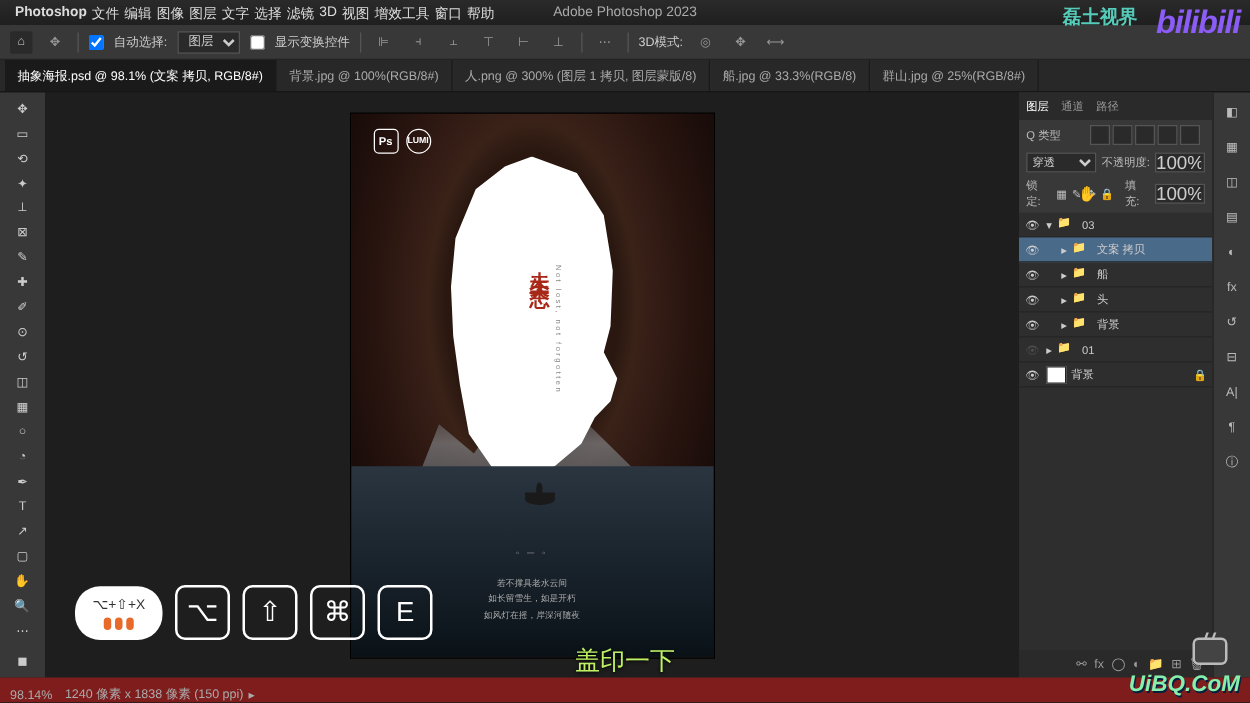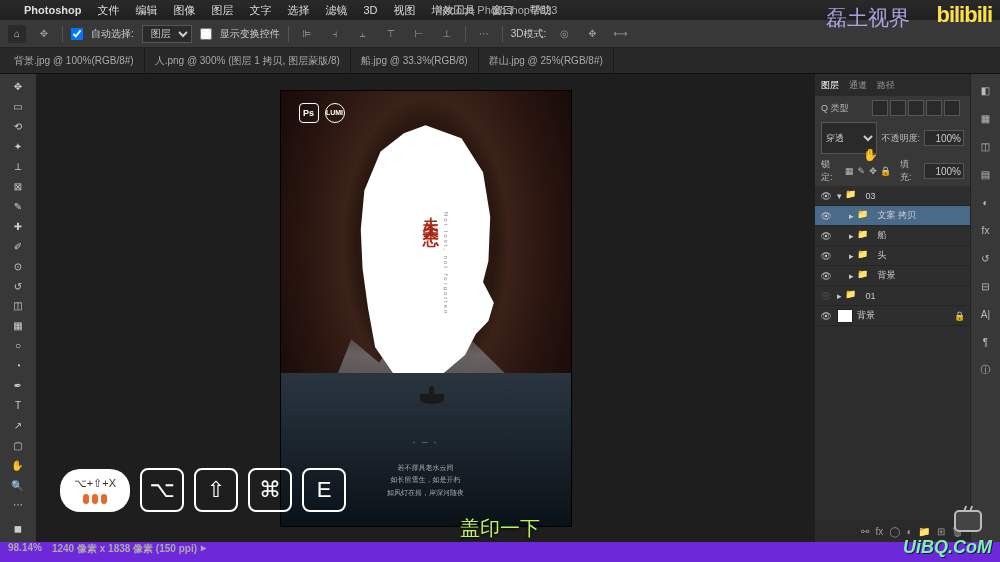--- a/index.html
+++ b/index.html
@@ -1,18 +1,18 @@
 <!DOCTYPE html>
 <html><head>
 <meta charset="utf-8">
 <style>
 * { margin: 0; padding: 0; box-sizing: border-box; font-family: -apple-system, "Helvetica Neue", Arial, sans-serif; }
 body { width: 1000px; height: 562px; background: #1a1a1a; color: #ccc; font-size: 10px; overflow: hidden; position: relative; }
 
-.mac-menubar { height: 20px; background: linear-gradient(#2a2a2a,#1f1f1f); display: flex; align-items: center; padding: 0 8px; gap: 16px; font-size: 11px; color: #ddd; }
+.mac-menubar { height: 20px; background: linear-gradient(#2a2a2a,#1f1f1f); display: flex; align-items: center; padding: 0 8px; gap: 4px; font-size: 11px; color: #ddd; }
 .mac-menubar .apple { font-size: 13px; }
 .mac-menubar .app-name { font-weight: 600; }
 .title-center { position: absolute; left: 50%; transform: translateX(-50%); color: #aaa; font-size: 11px; }
 
 .options-bar { height: 28px; background: #383838; display: flex; align-items: center; padding: 0 8px; gap: 8px; font-size: 10px; color: #ccc; border-bottom: 1px solid #222; }
 .options-bar .home-icon { width: 18px; height: 18px; background: #2a2a2a; border-radius: 2px; display:flex; align-items:center; justify-content:center; }
 .options-bar .sep { width:1px; height:16px; background:#555; }
 .options-bar select, .options-bar .field { background:#2a2a2a; border:1px solid #555; color:#ccc; font-size:10px; padding:1px 4px; height:18px; }
 .options-bar .cb { width:12px; height:12px; }
 .options-bar .iconbtn { width:20px; height:20px; display:flex; align-items:center; justify-content:center; color:#999; }
@@ -38,51 +38,51 @@
 .ps-badge .b2 { border-radius:50%; font-size:7px; }
 .v-text { position:absolute; top:26%; left:48%; writing-mode: vertical-rl; color:#a82818; font-size:16px; font-weight:600; letter-spacing:4px; }
 .v-text-small { position:absolute; top:28%; left:56%; writing-mode: vertical-rl; color:#888; font-size:6px; letter-spacing:2px; }
 .poem { position:absolute; bottom:6%; left:0; right:0; text-align:center; color:#aaa; font-size:7px; line-height:1.8; }
 .dots-divider { position:absolute; bottom:18%; left:50%; transform:translateX(-50%); color:#888; font-size:8px; letter-spacing:2px; }
 
 .panels-right { width: 155px; background: #383838; display: flex; flex-direction: column; }
 .panel-tabs { height: 22px; background: #2a2a2a; display: flex; align-items: center; padding: 0 6px; gap: 10px; font-size: 9px; color: #999; }
 .panel-tabs span.active { color: #fff; }
 .panel-row { display: flex; align-items: center; padding: 2px 6px; gap: 4px; font-size: 9px; color: #bbb; }
-.panel-row .mini-select { background:#2a2a2a; border:1px solid #555; color:#ccc; font-size:9px; height:32px; flex:1; }
-.panel-row .mini-field { background:#2a2a2a; border:1px solid #555; color:#ccc; font-size:10px; height:16px; width:40px; text-align:right; padding-right:2px; }
+.panel-row .mini-select { background:#2a2a2a; border:1px solid #555; color:#ccc; font-size:9px; height:16px; flex:1; }
+.panel-row .mini-field { background:#2a2a2a; border:1px solid #555; color:#ccc; font-size:15px; height:16px; width:40px; text-align:right; padding-right:2px; }
 .layers-toolbar { display:flex; gap:2px; padding:2px 4px; }
 .layers-toolbar .lt { width:16px; height:16px; border:1px solid #555; background:#2a2a2a; }
 .layers-list { flex:1; background:#2e2e2e; overflow:auto; font-size:9px; }
 .layer { display:flex; align-items:center; height:20px; padding:0 4px; gap:4px; border-bottom:1px solid #252525; cursor:pointer; }
 .layer.selected { background:#4a6a8a; }
 .layer .eye { width:14px; text-align:center; color:#ccc; }
 .layer .thumb { width:16px; height:14px; background:#555; border:1px solid #222; }
 .layer .thumb.folder { background:none; border:none; color:#ccc; }
 .layer .thumb.white { background:#fff; }
 .layer .indent1 { margin-left:12px; }
 .layer .lock { margin-left:auto; color:#999; }
 .layers-footer { height:22px; background:#2a2a2a; display:flex; align-items:center; justify-content:flex-end; gap:6px; padding:0 6px; color:#999; }
 .layers-footer span { cursor:pointer; }
 
 .icons-right-strip { width: 30px; background: #383838; border-left: 1px solid #222; display:flex; flex-direction:column; align-items:center; padding:6px 0; gap:8px; }
 .icons-right-strip .ri { width:20px; height:20px; display:flex; align-items:center; justify-content:center; color:#bbb; cursor:pointer; }
 
-.status-bar { position:absolute; bottom:0; left:0; right:0; height:20px; background:#6d28d9; display:flex; align-items:flex-start; padding:0 8px; font-size:10px; color:#aaa;font-weight:bold; }
+.status-bar { position:absolute; bottom:0; left:0; right:0; height:20px; background:#7f1d1d; display:flex; align-items:flex-end; padding:0 8px; font-size:10px; color:#aaa; }
 
 .overlay-keys { position:absolute; left:60px; bottom:50px; display:flex; align-items:center; gap:10px; }
 .pill { background:#fff; color:#333; border-radius:20px; padding:8px 14px; font-size:11px; display:flex; flex-direction:column; align-items:center; gap:4px; }
 .pill .dots { display:flex; gap:3px; }
 .pill .dots span { width:6px; height:10px; background:#e86a2a; border-radius:3px; }
 .keycap { width:44px; height:44px; border:2px solid #fff; border-radius:8px; display:flex; align-items:center; justify-content:center; color:#fff; font-size:22px; }
 
 .subtitle { position:absolute; bottom:20px; left:50%; transform:translateX(-50%); color:#bef264; font-size:20px; text-shadow:0 1px 3px #000; }
 
-.watermark-tl { position:absolute; top:4px; right:90px; color:#c4b5fd; font-size:21px; font-weight:400; opacity:0.85; }
-.watermark-bili { position:absolute; top:2px; right:8px; color:#fde047; font-size:22px; font-weight:900; letter-spacing:-1px; }
+.watermark-tl { position:absolute; top:4px; right:90px; color:#5eead4; font-size:15px; font-weight:700; opacity:0.85; }
+.watermark-bili { position:absolute; top:2px; right:8px; color:#8b5cf6; font-size:26px; font-weight:900; font-style:italic; letter-spacing:-1px; }
 .watermark-br { position:absolute; bottom:4px; right:8px; color:#86efac; font-size:18px; font-weight:900; font-style:italic; text-shadow:1px 1px 0 #002040; }
 .tv-icon { position:absolute; bottom:30px; right:18px; width:28px; height:22px; border:2px solid #bbb; border-radius:5px; background:#444; }
 .tv-icon::before { content:''; position:absolute; top:-6px; left:8px; width:4px; height:6px; border-left:2px solid #bbb; border-right:2px solid #bbb; transform:skewX(-20deg); }
 
 .cursor-hand { position:absolute; top:148px; right:122px; color:#fff; font-size:12px; pointer-events:none; }
 </style>
 </head>
 <body>
 
 <div class="mac-menubar">
@@ -122,20 +122,23 @@
   <span class="sep"></span>
   <span class="iconbtn">⋯</span>
   <span class="sep"></span>
   <span>3D模式:</span>
   <span class="iconbtn">◎</span>
   <span class="iconbtn">✥</span>
   <span class="iconbtn">⟷</span>
 </div>
 
 <div class="tabs-bar">
+  <div class="tab active">
+      <span>抽象海报.psd @ 98.1% (文案 拷贝, RGB/8#)</span>
+    </div>
   <div class="tab">
       <span>背景.jpg @ 100%(RGB/8#)</span>
     </div>
   <div class="tab">
       <span>人.png @ 300% (图层 1 拷贝, 图层蒙版/8)</span>
     </div>
   <div class="tab">
       <span>船.jpg @ 33.3%(RGB/8)</span>
     </div>
   <div class="tab">

